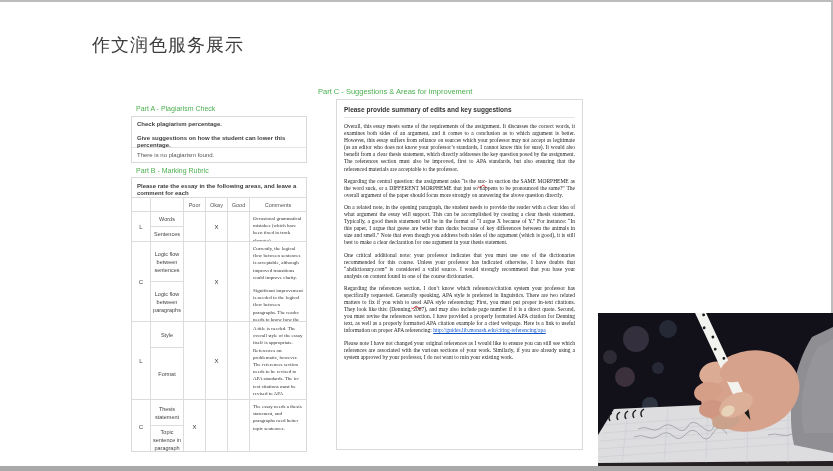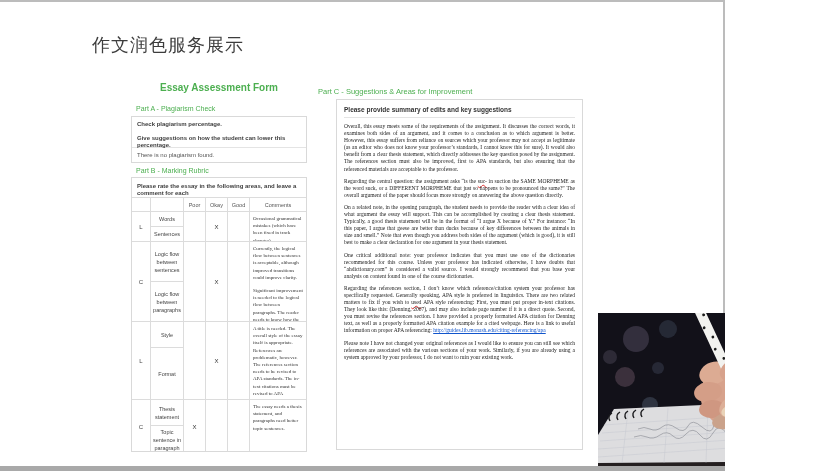--- a/index.html
+++ b/index.html
@@ -1,18 +1,18 @@
 <!DOCTYPE html>
 <html><head>
 <meta charset="utf-8">
 <style>
   * { margin:0; padding:0; box-sizing:border-box; }
   html,body { background:#ffffff; }
   body { font-family:"Liberation Sans", sans-serif; color:#3c3c3c; }
-  .canvas { position:relative; width:725px; height:471px; background:#fff; overflow:hidden; }
+  .canvas { position:relative; width:833px; height:471px; background:#fff; overflow:hidden; }
 
   
   .edge-top    { position:absolute; left:0; top:0; width:100%; height:2px; background:#bcbcbc; }
   .edge-right  { position:absolute; right:0; top:0; width:2px; height:100%; background:#bcbcbc; }
   .bottom-bar  { position:absolute; left:0; bottom:0; width:100%; height:5px; background:#a9a9a9; }
 
   .slide-title { position:absolute; left:92px; top:33px; font-size:18px; color:#3d3d3d; letter-spacing:1px; }
 
   
   .form-title  { position:absolute; left:130px; top:82px; width:178px; text-align:center;
@@ -70,21 +70,20 @@
 </head>
 <body>
 
 <div class="canvas">
   <div class="edge-top"></div>
   <div class="edge-right"></div>
   <div class="bottom-bar"></div>
 
   <div class="slide-title">作文润色服务展示</div>
 
-  <div class="form-title">Essay Assessment Form</div>
 
   <div class="part-label part-a-label">Part A - Plagiarism Check</div>
   <div class="box-a">
     <div class="box-a-top">
       <div class="box-a-line">Check plagiarism percentage.</div>
       <div class="box-a-line">Give suggestions on how the student can lower this percentage.</div>
     </div>
     <div class="box-a-result">There is no plagiarism found.</div>
   </div>
 

